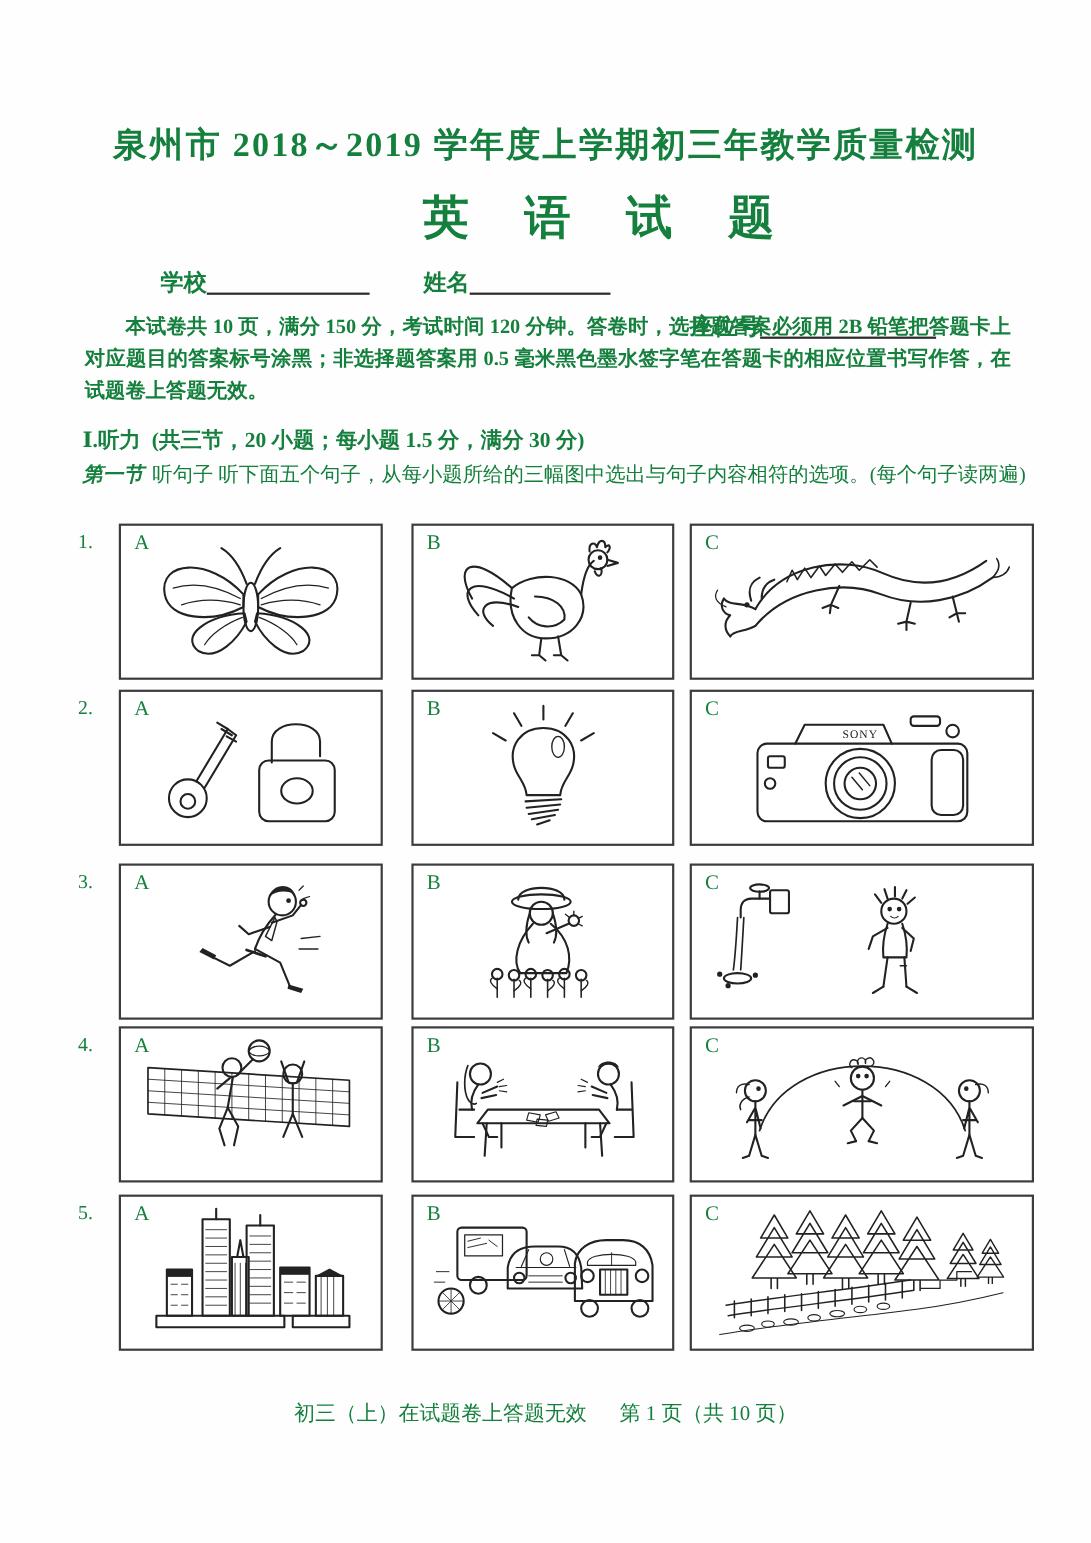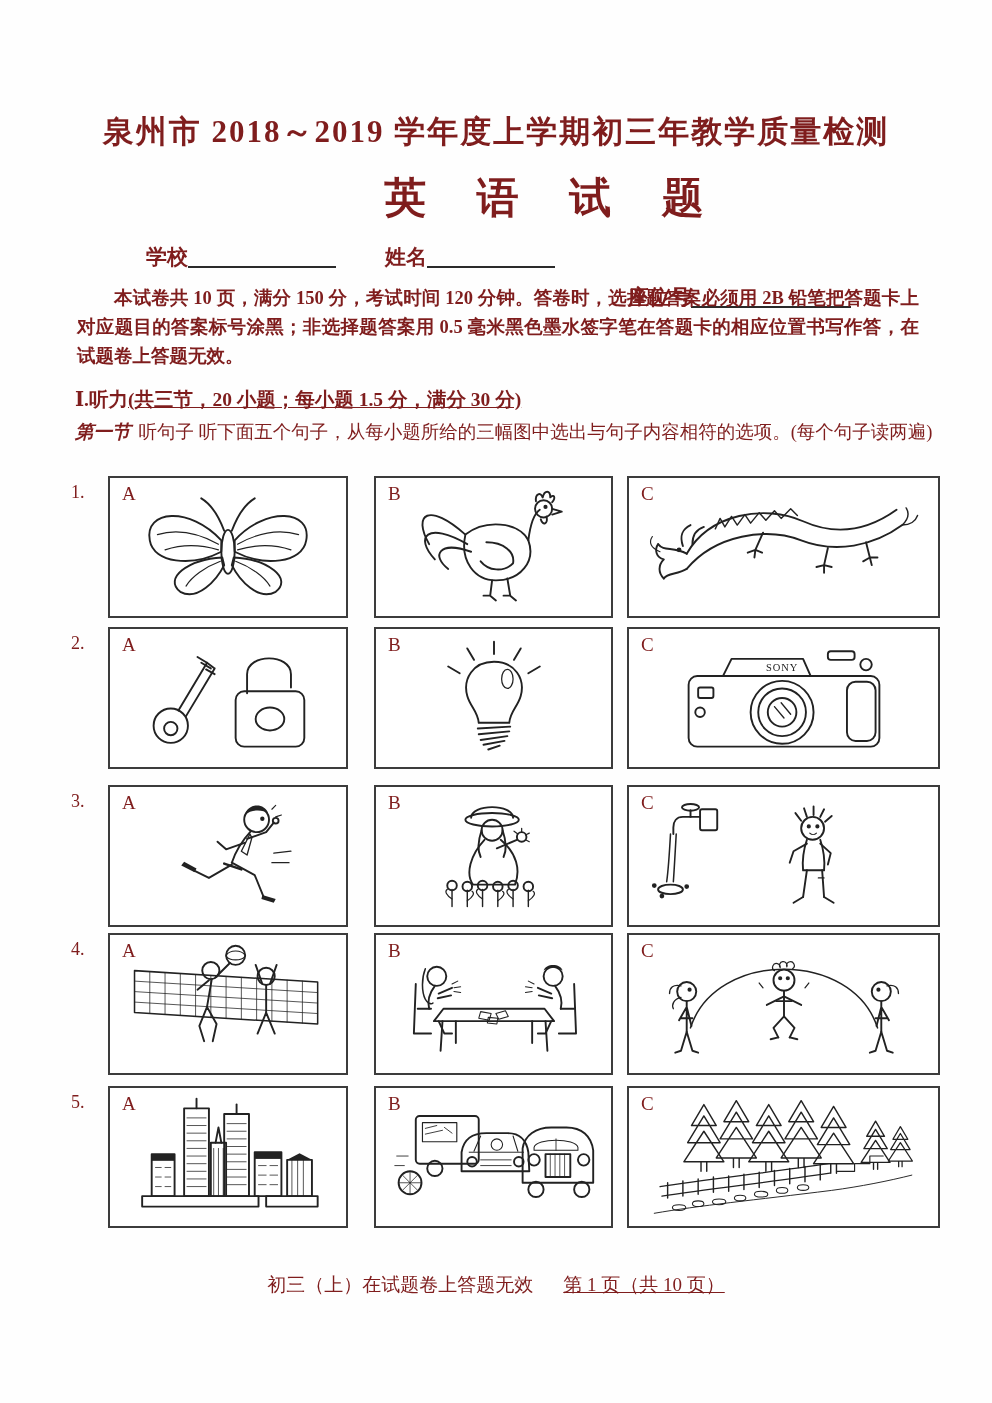--- a/index.html
+++ b/index.html
@@ -1,43 +1,43 @@
 <!DOCTYPE html>
 <html><head>
 <meta charset="utf-8">
 <style>
   html,body{margin:0;padding:0;background:#ffffff;}
   .page{position:relative;width:992px;height:1403px;background:#fefefe;overflow:hidden;
-        font-family:"Liberation Serif","DejaVu Serif",serif;color:#7f1d1d;}
+        font-family:"Liberation Serif","DejaVu Serif",serif;color:#15803d;}
   .title1{position:absolute;top:111px;left:0;width:100%;text-align:center;
           font-size:31px;font-weight:bold;letter-spacing:2px;}
   .title2{position:absolute;top:170px;left:0;width:100%;text-align:center;
           font-size:42px;font-weight:bold;letter-spacing:20px;text-indent:20px;padding-left:48px;}
   .fields{position:absolute;top:243px;left:0;width:100%;font-size:21px;font-weight:bold;}
   .field{position:absolute;top:0;white-space:nowrap;}
   .f1{left:146px;} .f2{left:385px;} .f3{left:628px;margin-top:40px;}
   .blank{display:inline-block;height:20px;border-bottom:2px solid #2a2a2a;vertical-align:-4px;}
   .b1{width:148px;} .b2{width:128px;} .b3{width:160px;}
   .intro{position:absolute;top:284px;left:77px;width:842px;font-size:18.5px;line-height:29px;
          text-align:justify;text-indent:2em;font-weight:600;}
   .sec{position:absolute;top:386px;left:75px;font-size:19.5px;font-weight:bold;white-space:nowrap;}
-  .sec .detail{text-decoration:underline;}
+  .sec .detail{margin-left:10px;}
   .part{position:absolute;top:417px;left:75px;width:858px;font-size:18.5px;line-height:30px;text-align:justify;}
   .part b{margin-right:8px;font-style:italic;}
   .grid{position:absolute;top:476px;left:108px;}
   .qrow{position:relative;display:flex;}
   .r1{margin-bottom:9px;} .r2{margin-bottom:16px;} .r3{margin-bottom:6px;} .r4{margin-bottom:11px;}
   .qnum{position:absolute;left:-37px;top:6px;font-size:18px;}
   .cell{position:relative;height:138px;border:2px solid #3c3c3c;background:#fff;}
   .ca{width:236px;} .cb{width:235px;margin-left:26px;} .cc{width:309px;margin-left:14px;}
   .optlab{position:absolute;top:5px;left:12px;font-size:19px;z-index:2;}
   .art{position:absolute;left:0;right:0;top:0;bottom:0;margin:auto;
        stroke:#222;fill:none;stroke-width:2;stroke-linecap:round;stroke-linejoin:round;}
   .footer{position:absolute;top:1272px;left:0;width:100%;text-align:center;font-size:19px;}
-  .footer .pg{margin-left:30px;text-decoration:underline;}
+  .footer .pg{margin-left:30px;}
 </style>
 </head>
 <body>
 
 <div class="page">
 
   <div class="title1">泉州市 2018～2019 学年度上学期初三年教学质量检测</div>
   <div class="title2">英 语 试 题</div>
 
   <div class="fields">

